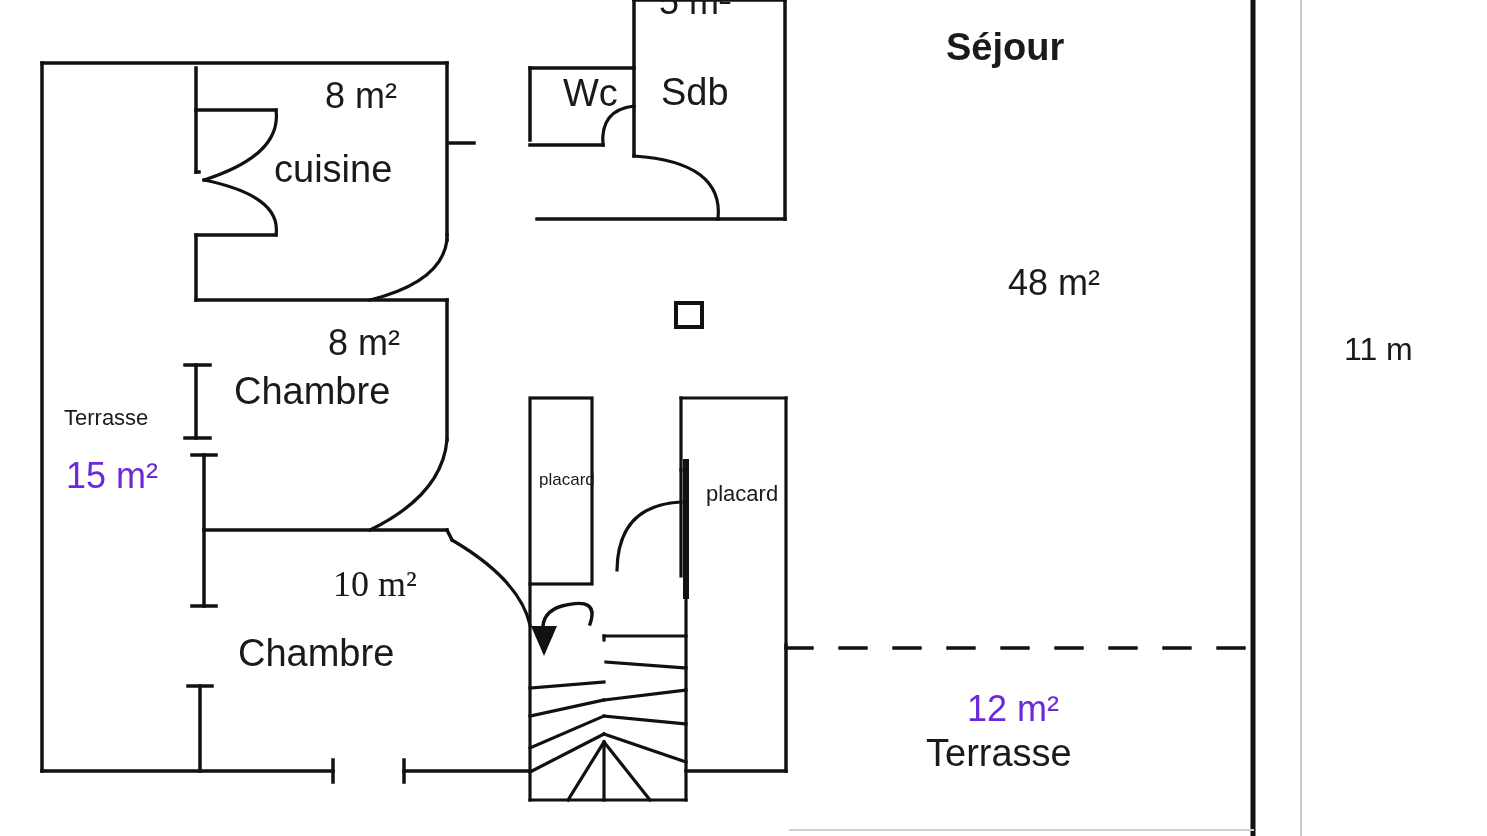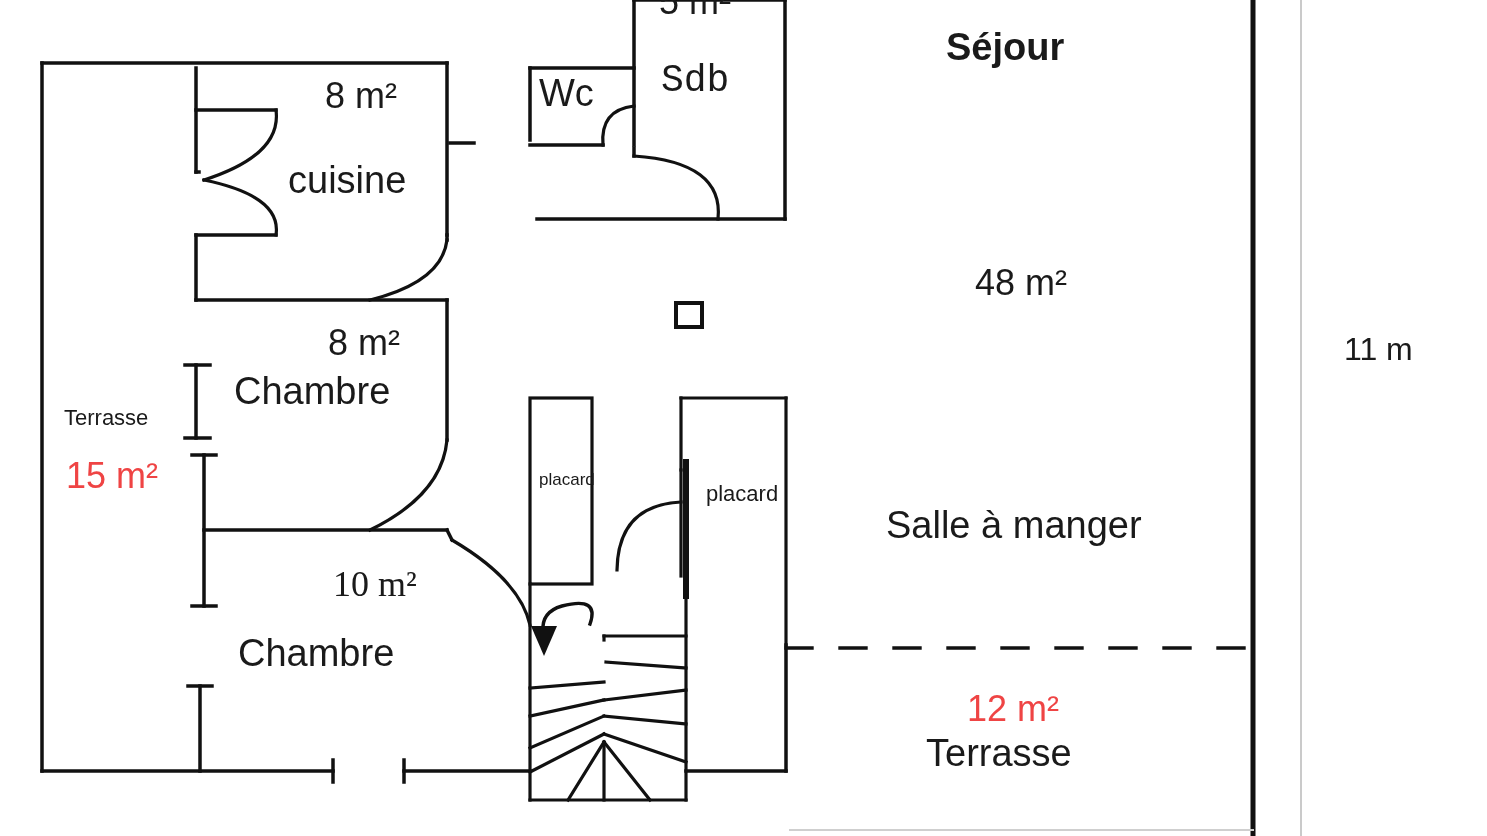--- a/index.html
+++ b/index.html
@@ -21,21 +21,21 @@
     width:1487px;
     height:836px;
   }
   .lbl{
     position:absolute;
     white-space:nowrap;
     color:#1a1a1a;
     line-height:1;
     font-family:"Liberation Sans", sans-serif;
   }
-  .lbl.grey{ color:#ef4444; }
+  .lbl.grey{ color:#6d28d9; }
   .lbl.room{ font-size:38px; }
   .lbl.area{ font-size:36px; }
   .lbl.small{ font-size:22px; }
   .lbl.tiny{ font-size:17px; }
   .lbl.dim{ font-size:32px; }
 </style>
 </head>
 <body>
 
 <div id="plan">
@@ -216,45 +216,44 @@
 
       <g stroke="#cfcfcf" stroke-width="2">
         <path d="M790 830 L1253 830"></path>
       </g>
 
     </g>
   </svg>
 
   <div class="lbl area" style="left:325px; top:78px;">8 m²</div>
 
-  <div class="lbl room" style="left:274px; top:161px;margin-left:14px;">cuisine</div>
+  <div class="lbl room" style="left:274px; top:150px;">cuisine</div>
 
   <div class="lbl area" style="left:659px; top:-16px;">5 m²</div>
 
-  <div class="lbl room" style="left:661px; top:62px;font-family:Liberation Mono, monospace;">Sdb</div>
-
-  <div class="lbl room" style="left:539px; top:74px;">Wc</div>
+  <div class="lbl room" style="left:661px; top:73px;">Sdb</div>
+
+  <div class="lbl room" style="left:563px; top:74px;">Wc</div>
 
   <div class="lbl room" style="left:946px; top:28px;font-weight:bold;">Séjour</div>
 
-  <div class="lbl area" style="left:975px; top:265px;">48 m²</div>
+  <div class="lbl area" style="left:1008px; top:265px;">48 m²</div>
 
   <div class="lbl area" style="left:328px; top:325px;">8 m²</div>
 
   <div class="lbl room" style="left:234px; top:372px;">Chambre</div>
 
   <div class="lbl small" style="left:64px; top:407px; font-stretch:condensed;">Terrasse</div>
 
   <div class="lbl area grey" style="left:66px; top:458px;">15 m²</div>
 
   <div class="lbl tiny" style="left:539px; top:471px;">placard</div>
 
   <div class="lbl small" style="left:706px; top:483px;">placard</div>
 
-  <div class="lbl room" style="left:886px; top:506px;">Salle à manger</div>
 
   <div class="lbl area" style="left:333px; top:566px;font-family:Liberation Serif, serif;">10 m²</div>
 
   <div class="lbl room" style="left:238px; top:634px;">Chambre</div>
 
   <div class="lbl area grey" style="left:967px; top:691px;">12 m²</div>
 
   <div class="lbl room" style="left:926px; top:734px;">Terrasse</div>
 
   <div class="lbl dim" style="left:1344px; top:333px;">11 m</div>

